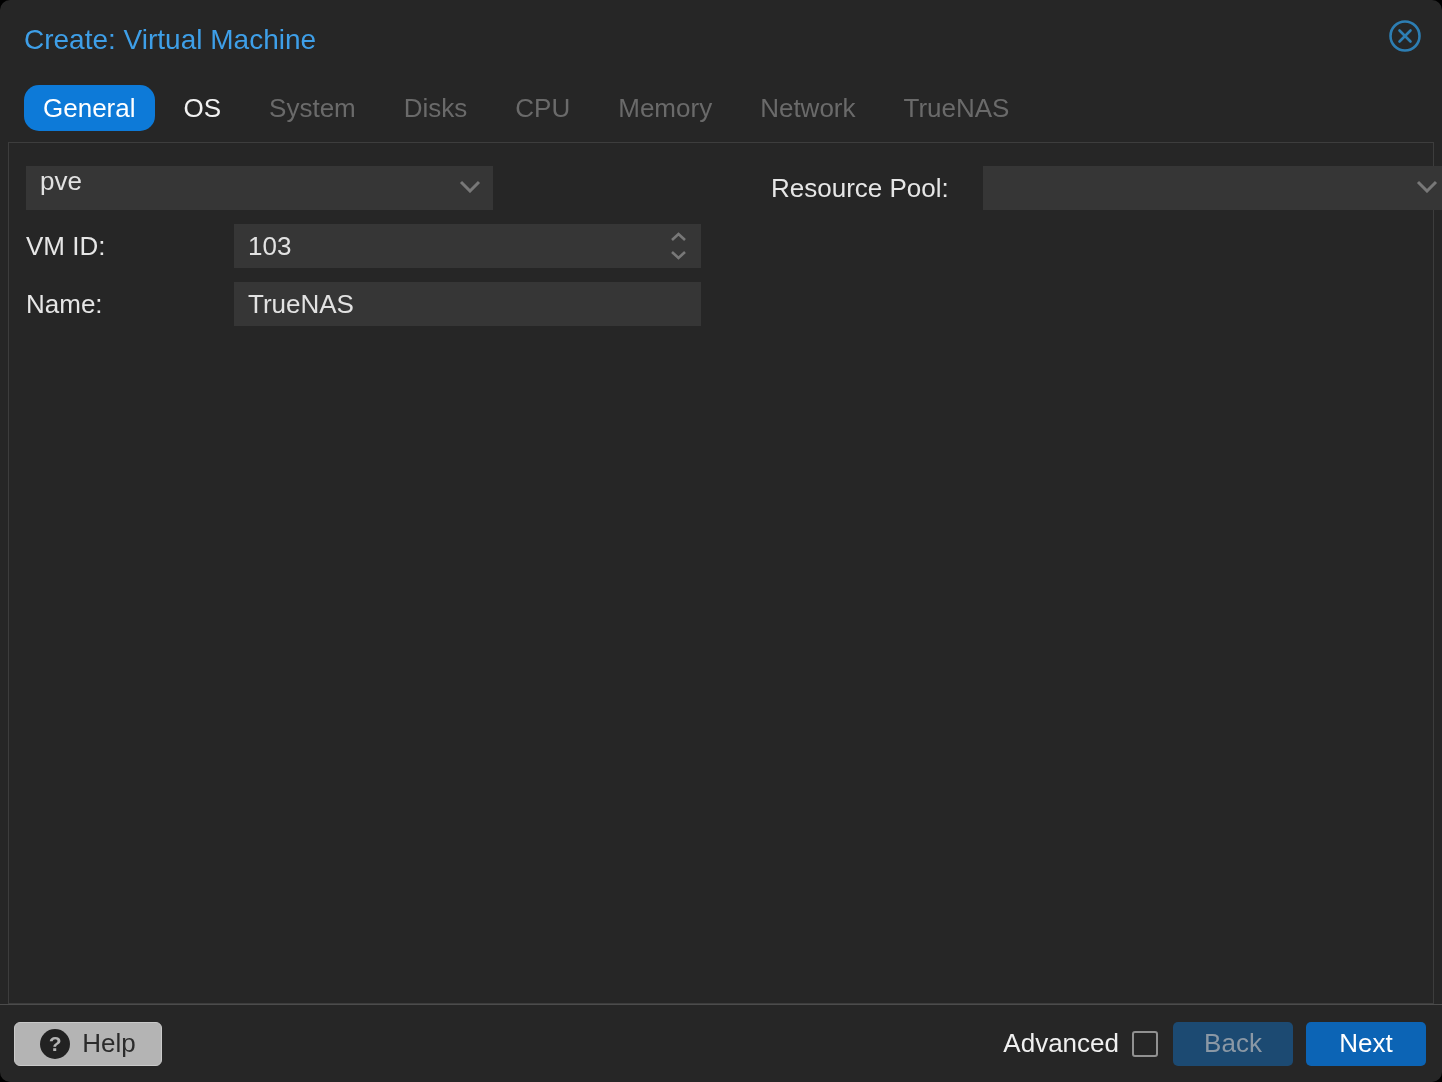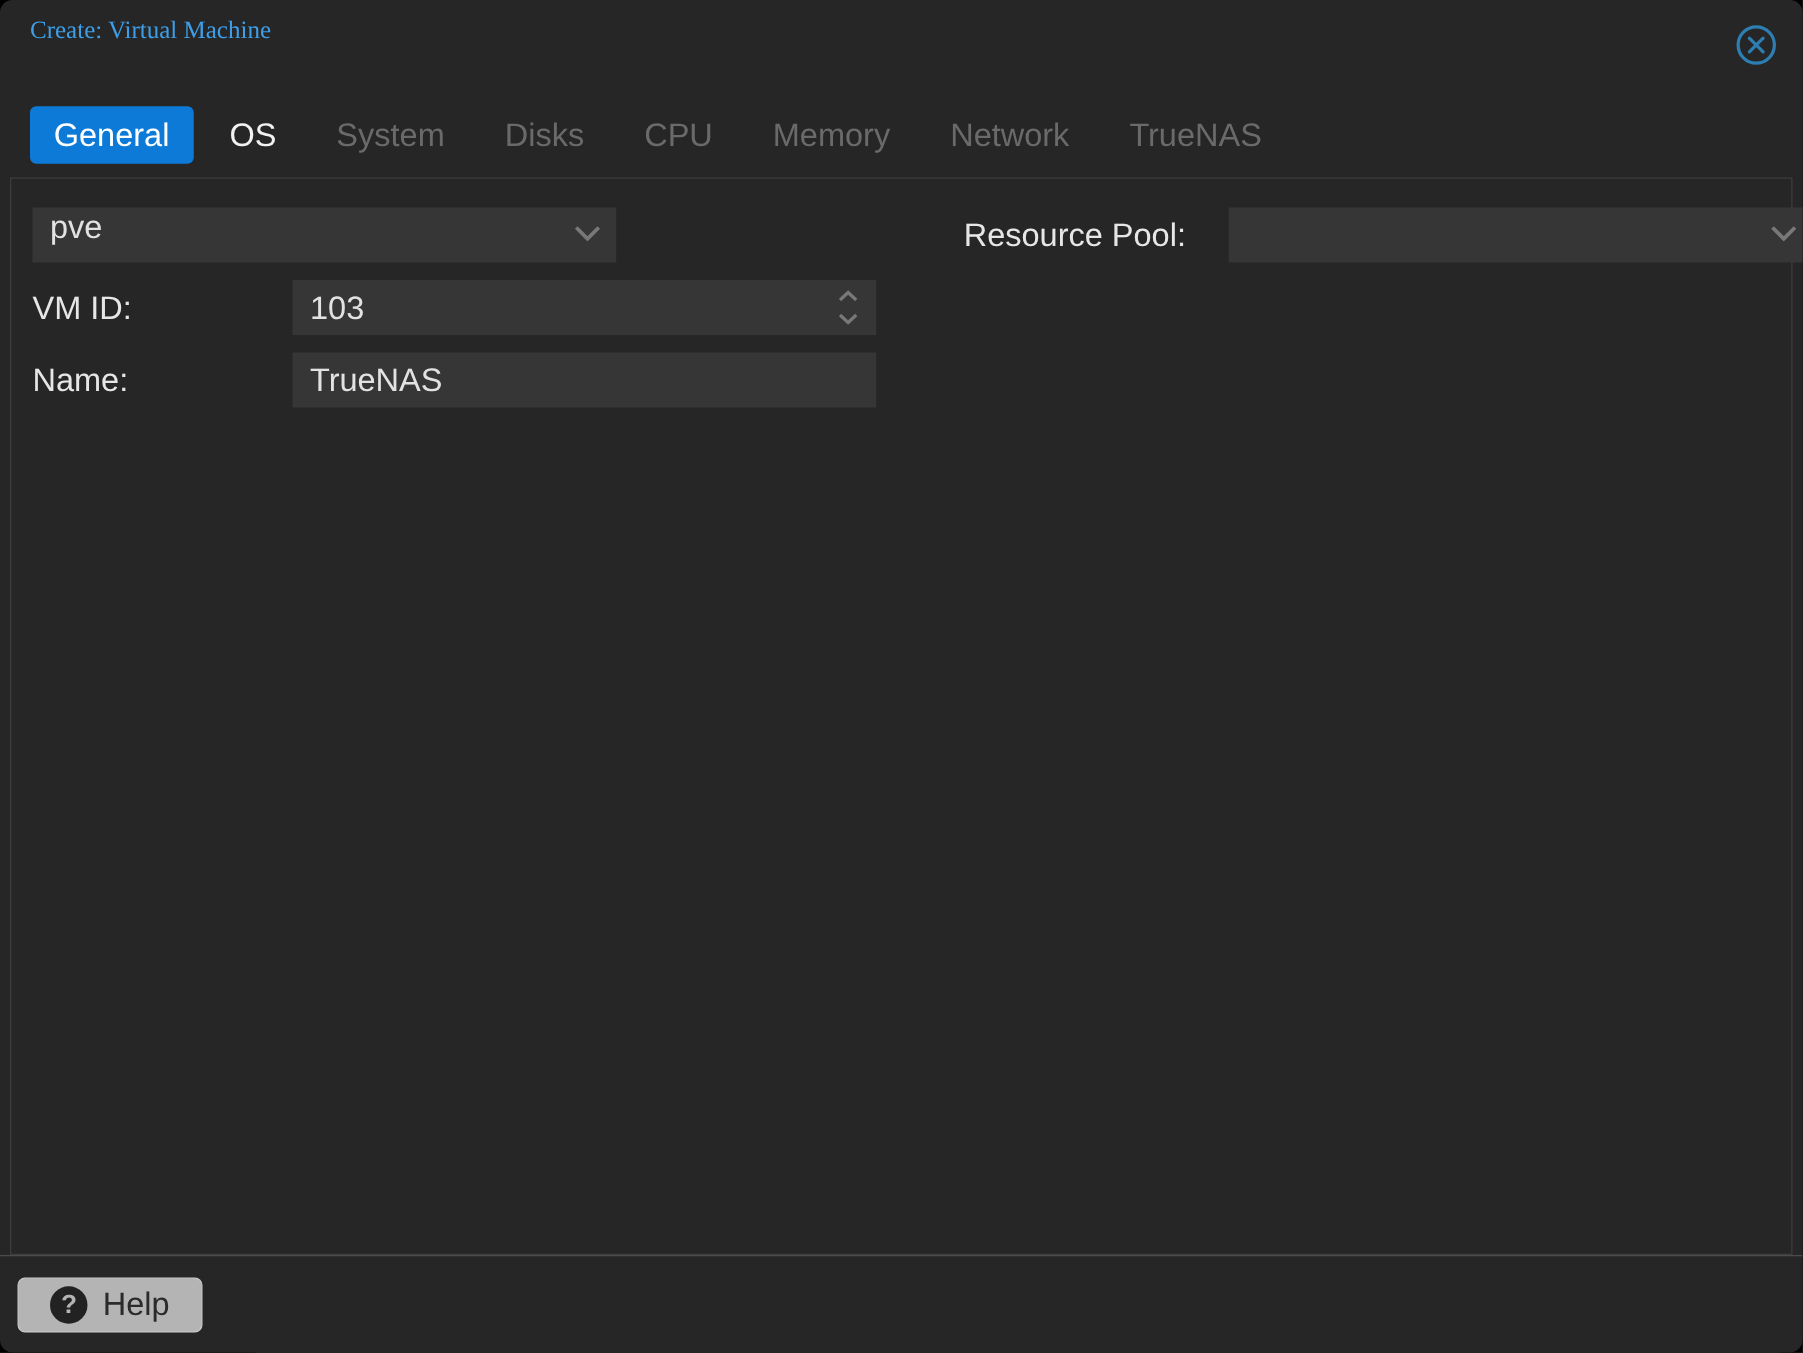--- a/index.html
+++ b/index.html
@@ -19,38 +19,38 @@
     overflow:hidden;
   }
   .dialog{
     position:absolute; inset:0;
     background:var(--dialog-bg);
     border-radius:10px;
     overflow:hidden;
   }
   
   .dlg-title{
-    position:absolute; left:24px; top:13px;
-    font-size:20px; color:var(--title-blue);font-family:Liberation Serif, serif;
+    position:absolute; left:24px; top:24px;
+    font-size:28px; color:var(--title-blue);
   }
   .close-btn{
     position:absolute; right:20px; top:19px;
     width:34px; height:34px;
     background:none; border:none; cursor:pointer; padding:0;
   }
   
   .tabbar{
     position:absolute; left:24px; top:85px; height:46px;
     display:flex; align-items:center; gap:10px;
   }
   .tab{
     height:46px; padding:0 19px;
     display:flex; align-items:center;
     font-size:26px; color:var(--tab-text);
-    border-radius:5px; cursor:pointer;
+    border-radius:15px; cursor:pointer;
     background:transparent; border:none;
   }
   .tab.active{ background:var(--tab-active-bg); color:#ffffff; }
   .tab.disabled{ color:var(--tab-disabled-text); cursor:default; }
   
   .panel{
     position:absolute; left:8px; right:8px; top:142px; bottom:78px;
     border:1px solid var(--panel-border);
     background:var(--dialog-bg);
   }
@@ -208,15 +208,21 @@
       </div>
     </div>
 
   </div>
 
   <div class="footer">
     <button class="help-btn">
       <span class="help-circle">?</span>
       <span>Help</span>
     </button>
+    <div class="footer-right">
+      <span class="advanced-label">Advanced</span>
+      <span class="checkbox"></span>
+      <button class="btn back">Back</button>
+      <button class="btn next">Next</button>
+    </div>
   </div>
 
 </div>
 
 </body></html>

